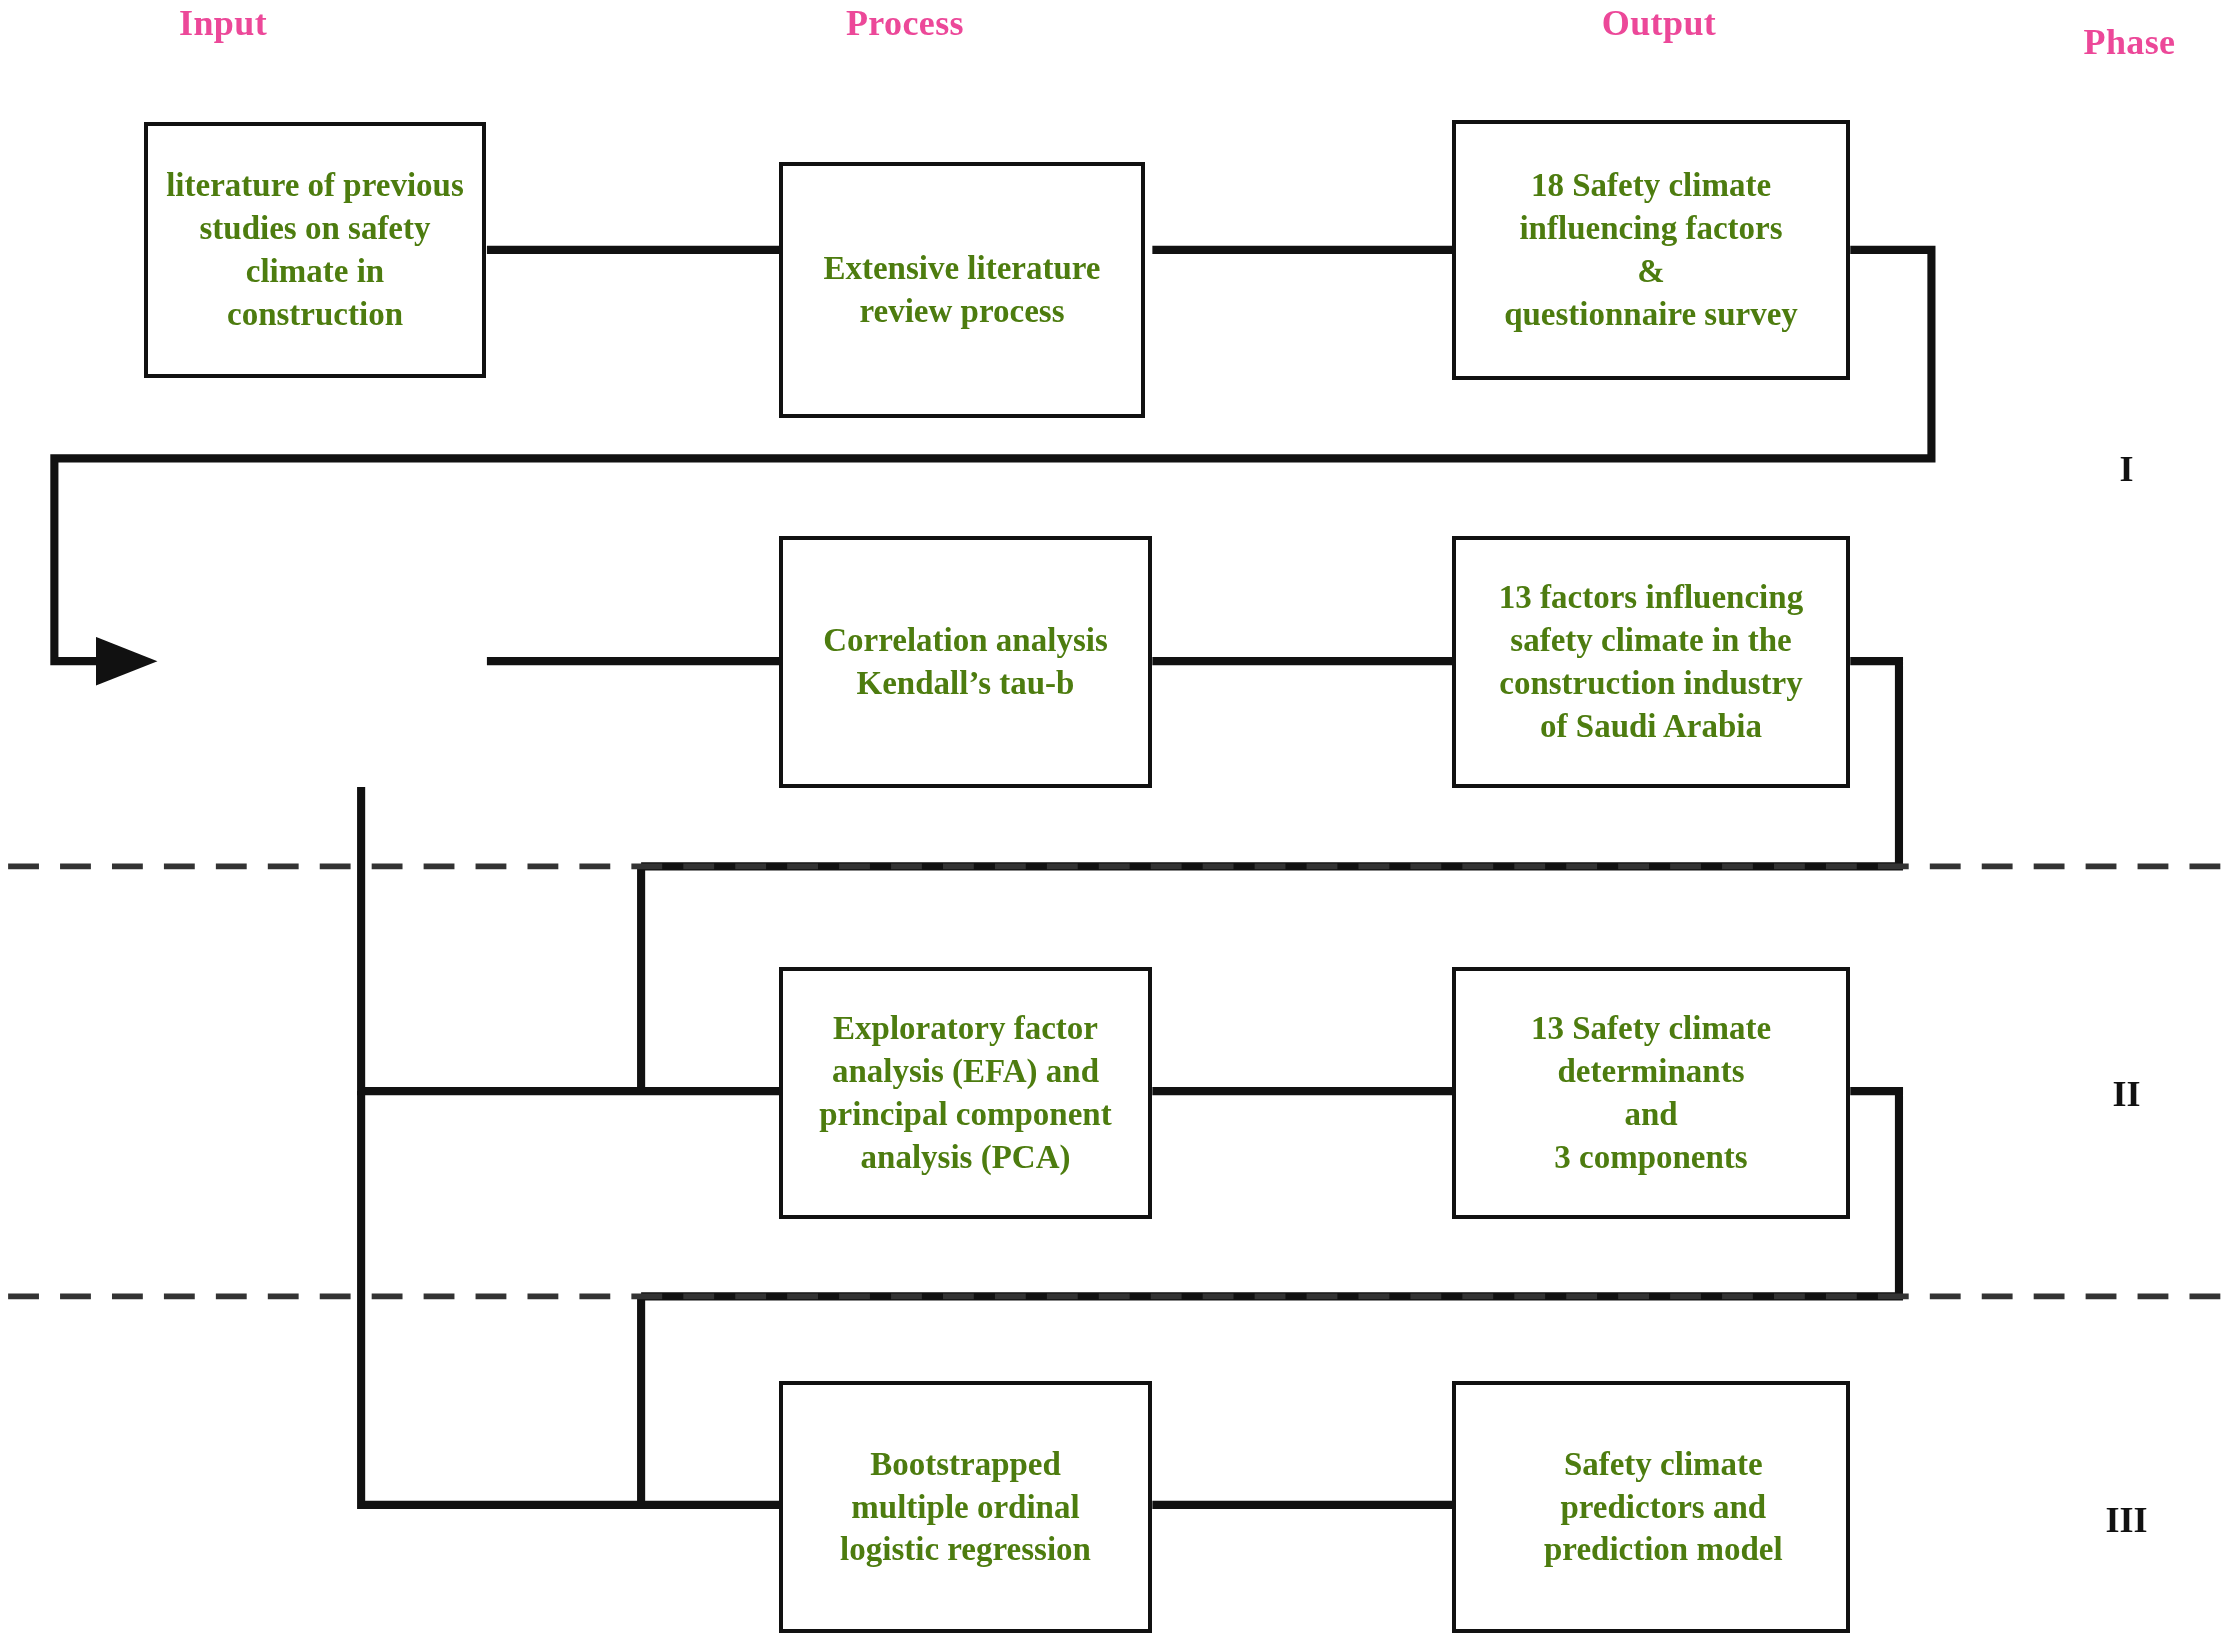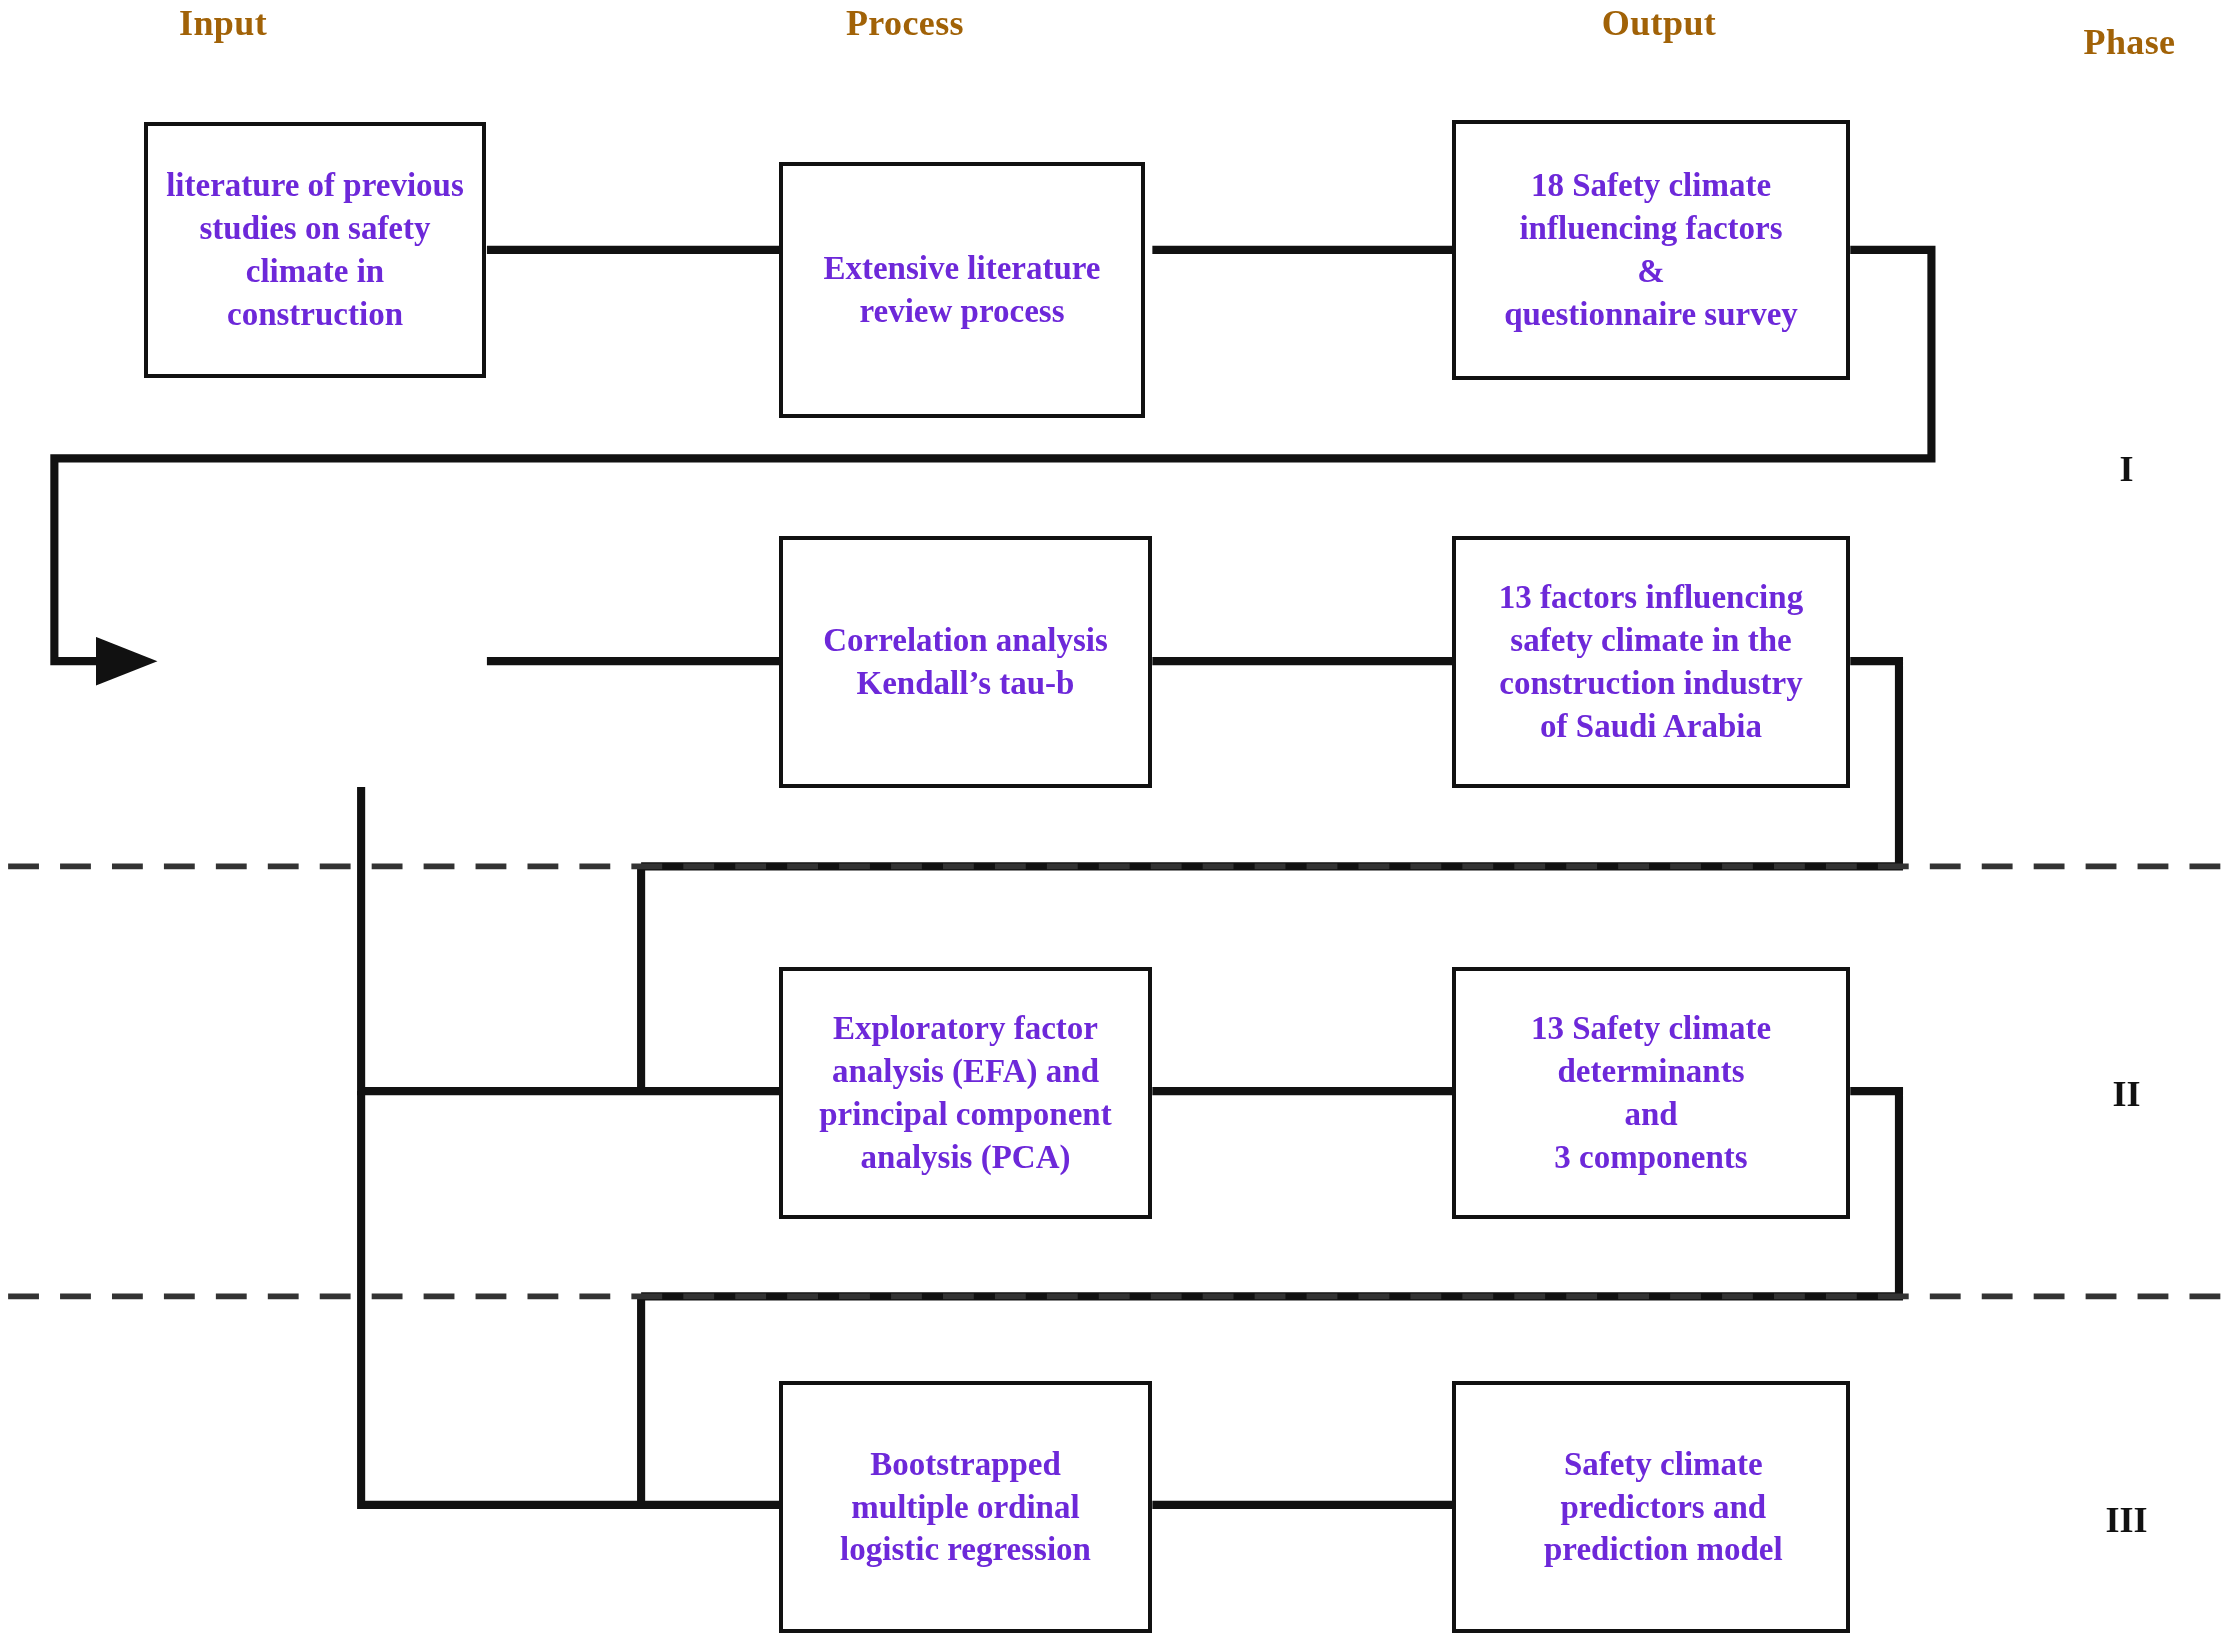--- a/index.html
+++ b/index.html
@@ -12,38 +12,38 @@
     width: 2239px;
     height: 1646px;
     background: #ffffff;
     font-family: "Liberation Serif", "DejaVu Serif", serif;
     overflow: hidden;
   }
   .col-header {
     position: absolute;
     font-weight: bold;
     font-size: 36px;
-    color: #a16207;
+    color: #ec4899;
     text-align: center;
     white-space: nowrap;
     letter-spacing: 0.4px;
   }
   .node {
     position: absolute;
     box-sizing: border-box;
     border: 4px solid #111111;
     background: #ffffff;
     display: flex;
     align-items: center;
     justify-content: center;
     text-align: center;
     font-weight: bold;
     font-size: 33px;
     line-height: 1.30;
-    color: #6d28d9;
+    color: #4d7c0f;
     padding: 4.9px 11.4px;
     z-index: 4;
   }
   .node .txt { width: 100%; }
   .phase-label {
     position: absolute;
     font-weight: bold;
     font-size: 36px;
     color: #111111;
     text-align: center;

